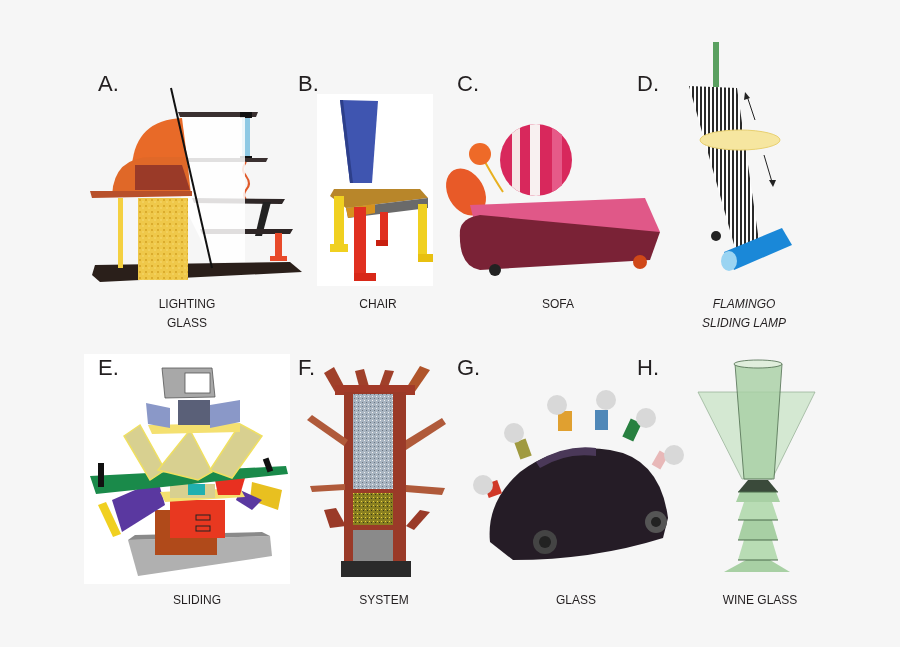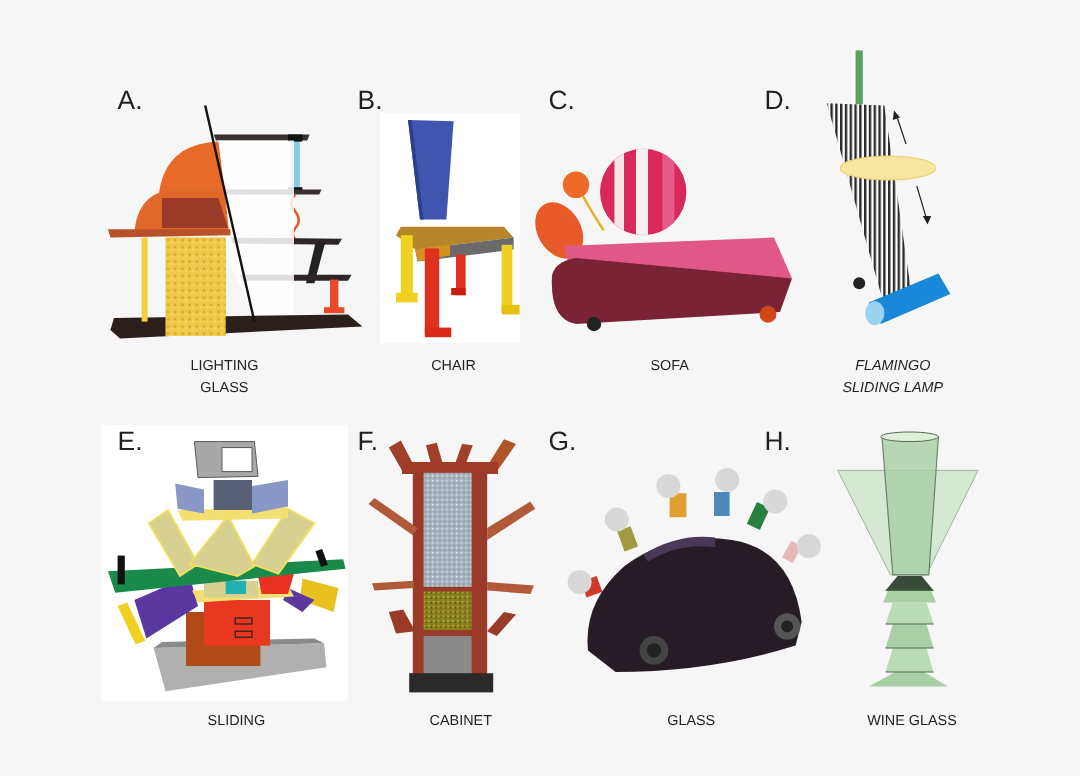--- a/index.html
+++ b/index.html
@@ -39,21 +39,21 @@
   <span>SOFA</span>
 </div>
 <div class="caption" style="left:744px;top:295px;font-style:italic;">
   <span>FLAMINGO</span>
   <span>SLIDING LAMP</span>
 </div>
 <div class="caption" style="left:197px;top:591px;">
   <span>SLIDING</span>
 </div>
 <div class="caption" style="left:384px;top:591px;">
-  <span>CABINET</span>
+  <span>SYSTEM</span>
 </div>
 <div class="caption" style="left:576px;top:591px;">
   <span>GLASS</span>
 </div>
 <div class="caption" style="left:760px;top:591px;text-align:right;">
   <span>WINE GLASS</span>
 </div>
 
 <svg class="art" style="left:84px;top:85px;" width="225" height="200" viewBox="84 85 225 200">
 

